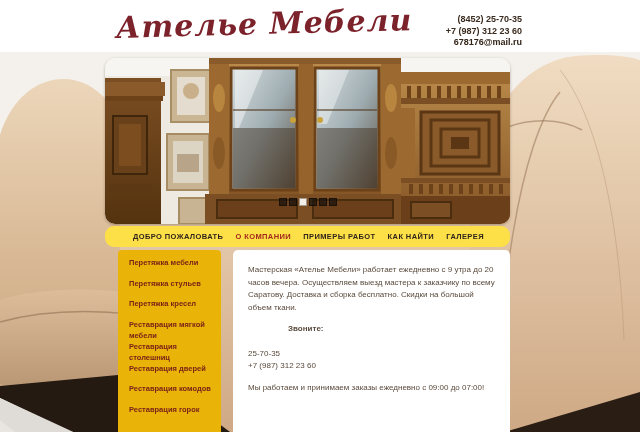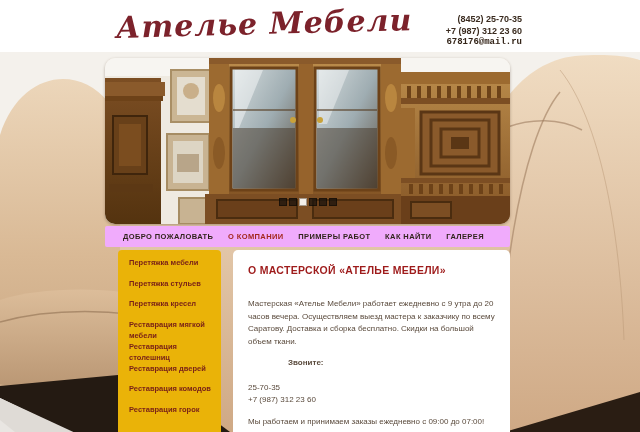--- a/index.html
+++ b/index.html
@@ -11,36 +11,36 @@
   .bg-svg { position:absolute; left:0; top:0; z-index:0; }
 
   
   .header-band { position:absolute; left:0; top:0; width:640px; height:52px;
     background:#ffffff; z-index:3; }
   .logo { position:absolute; left:116px; top:6px; font-family:"DejaVu Serif", serif;
     font-style:italic; font-weight:bold; font-size:30px; color:#7c222b;
     letter-spacing:1px; transform:rotate(-1.5deg); white-space:nowrap; }
   .contact { position:absolute; right:118px; top:14px; text-align:right;
     font-size:9px; font-weight:bold; color:#3a2b1f; line-height:11.5px; }
-  .contact .email { color:#332418;font-family:Liberation Mono, monospace; }
+  .contact .email { color:#332418; }
 
   
   .banner { position:absolute; left:105px; top:58px; width:405px; height:166px;
     border-radius:10px; overflow:hidden; z-index:3; background:#efeae2;
     box-shadow:0 1px 3px rgba(60,40,20,.35); }
   .dots { position:absolute; left:50%; transform:translateX(-50%); bottom:18px;
     display:flex; gap:2px; z-index:4; }
   .dot { width:8px; height:8px; background:rgba(25,18,12,.72); cursor:pointer;
     border:1px solid rgba(0,0,0,.4); }
   .dot.active { background:#f3efe9; border-color:rgba(90,70,50,.5); }
 
   
   .navbar { position:absolute; left:105px; top:226px; width:405px; height:21px;
-    background:#f0abfc; border-radius:2px; z-index:3; display:flex; align-items:center;
-    justify-content:space-between; padding:0 26px 0 18px; }
+    background:#fde047; border-radius:9px; z-index:3; display:flex; align-items:center;
+    justify-content:space-between; padding:0 26px 0 28px; }
   .nav-item { font-size:7.5px; font-weight:bold; letter-spacing:.4px; color:#30241b;
     text-decoration:none; cursor:pointer; white-space:nowrap; }
   .nav-item.active { color:#a3281e; }
 
   
   .sidebar { position:absolute; left:118px; top:250px; width:103px; height:182px;
     background:#eab308; border-radius:4px 4px 0 0; z-index:3; padding:7px 8px 0 11px; }
   .side-item { display:block; font-size:7.5px; font-weight:bold; color:#7a2318;
     line-height:11px; min-height:20.5px; text-decoration:none; cursor:pointer; }
 
@@ -246,21 +246,20 @@
     <a class="side-item">Перетяжка стульев</a>
     <a class="side-item">Перетяжка кресел</a>
     <a class="side-item">Реставрация мягкой мебели</a>
     <a class="side-item">Реставрация столешниц</a>
     <a class="side-item">Реставрация дверей</a>
     <a class="side-item">Реставрация комодов</a>
     <a class="side-item">Реставрация горок</a>
   </aside>
 
   <main class="main">
-    <h1>О МАСТЕРСКОЙ «АТЕЛЬЕ МЕБЕЛИ»</h1>
     <p class="intro">Мастерская «Ателье Мебели» работает ежедневно с 9 утра до 20 часов вечера. Осуществляем выезд мастера к заказчику по всему Саратову. Доставка и сборка бесплатно. Скидки на большой объем ткани.</p>
     <div class="txt call-label">Звоните:</div>
     <div class="txt phones">
       <div>25-70-35</div>
       <div>+7 (987) 312 23 60</div>
     </div>
     <div class="txt hours">Мы работаем и принимаем заказы ежедневно с 09:00 до 07:00!</div>
 
   </main>
 

